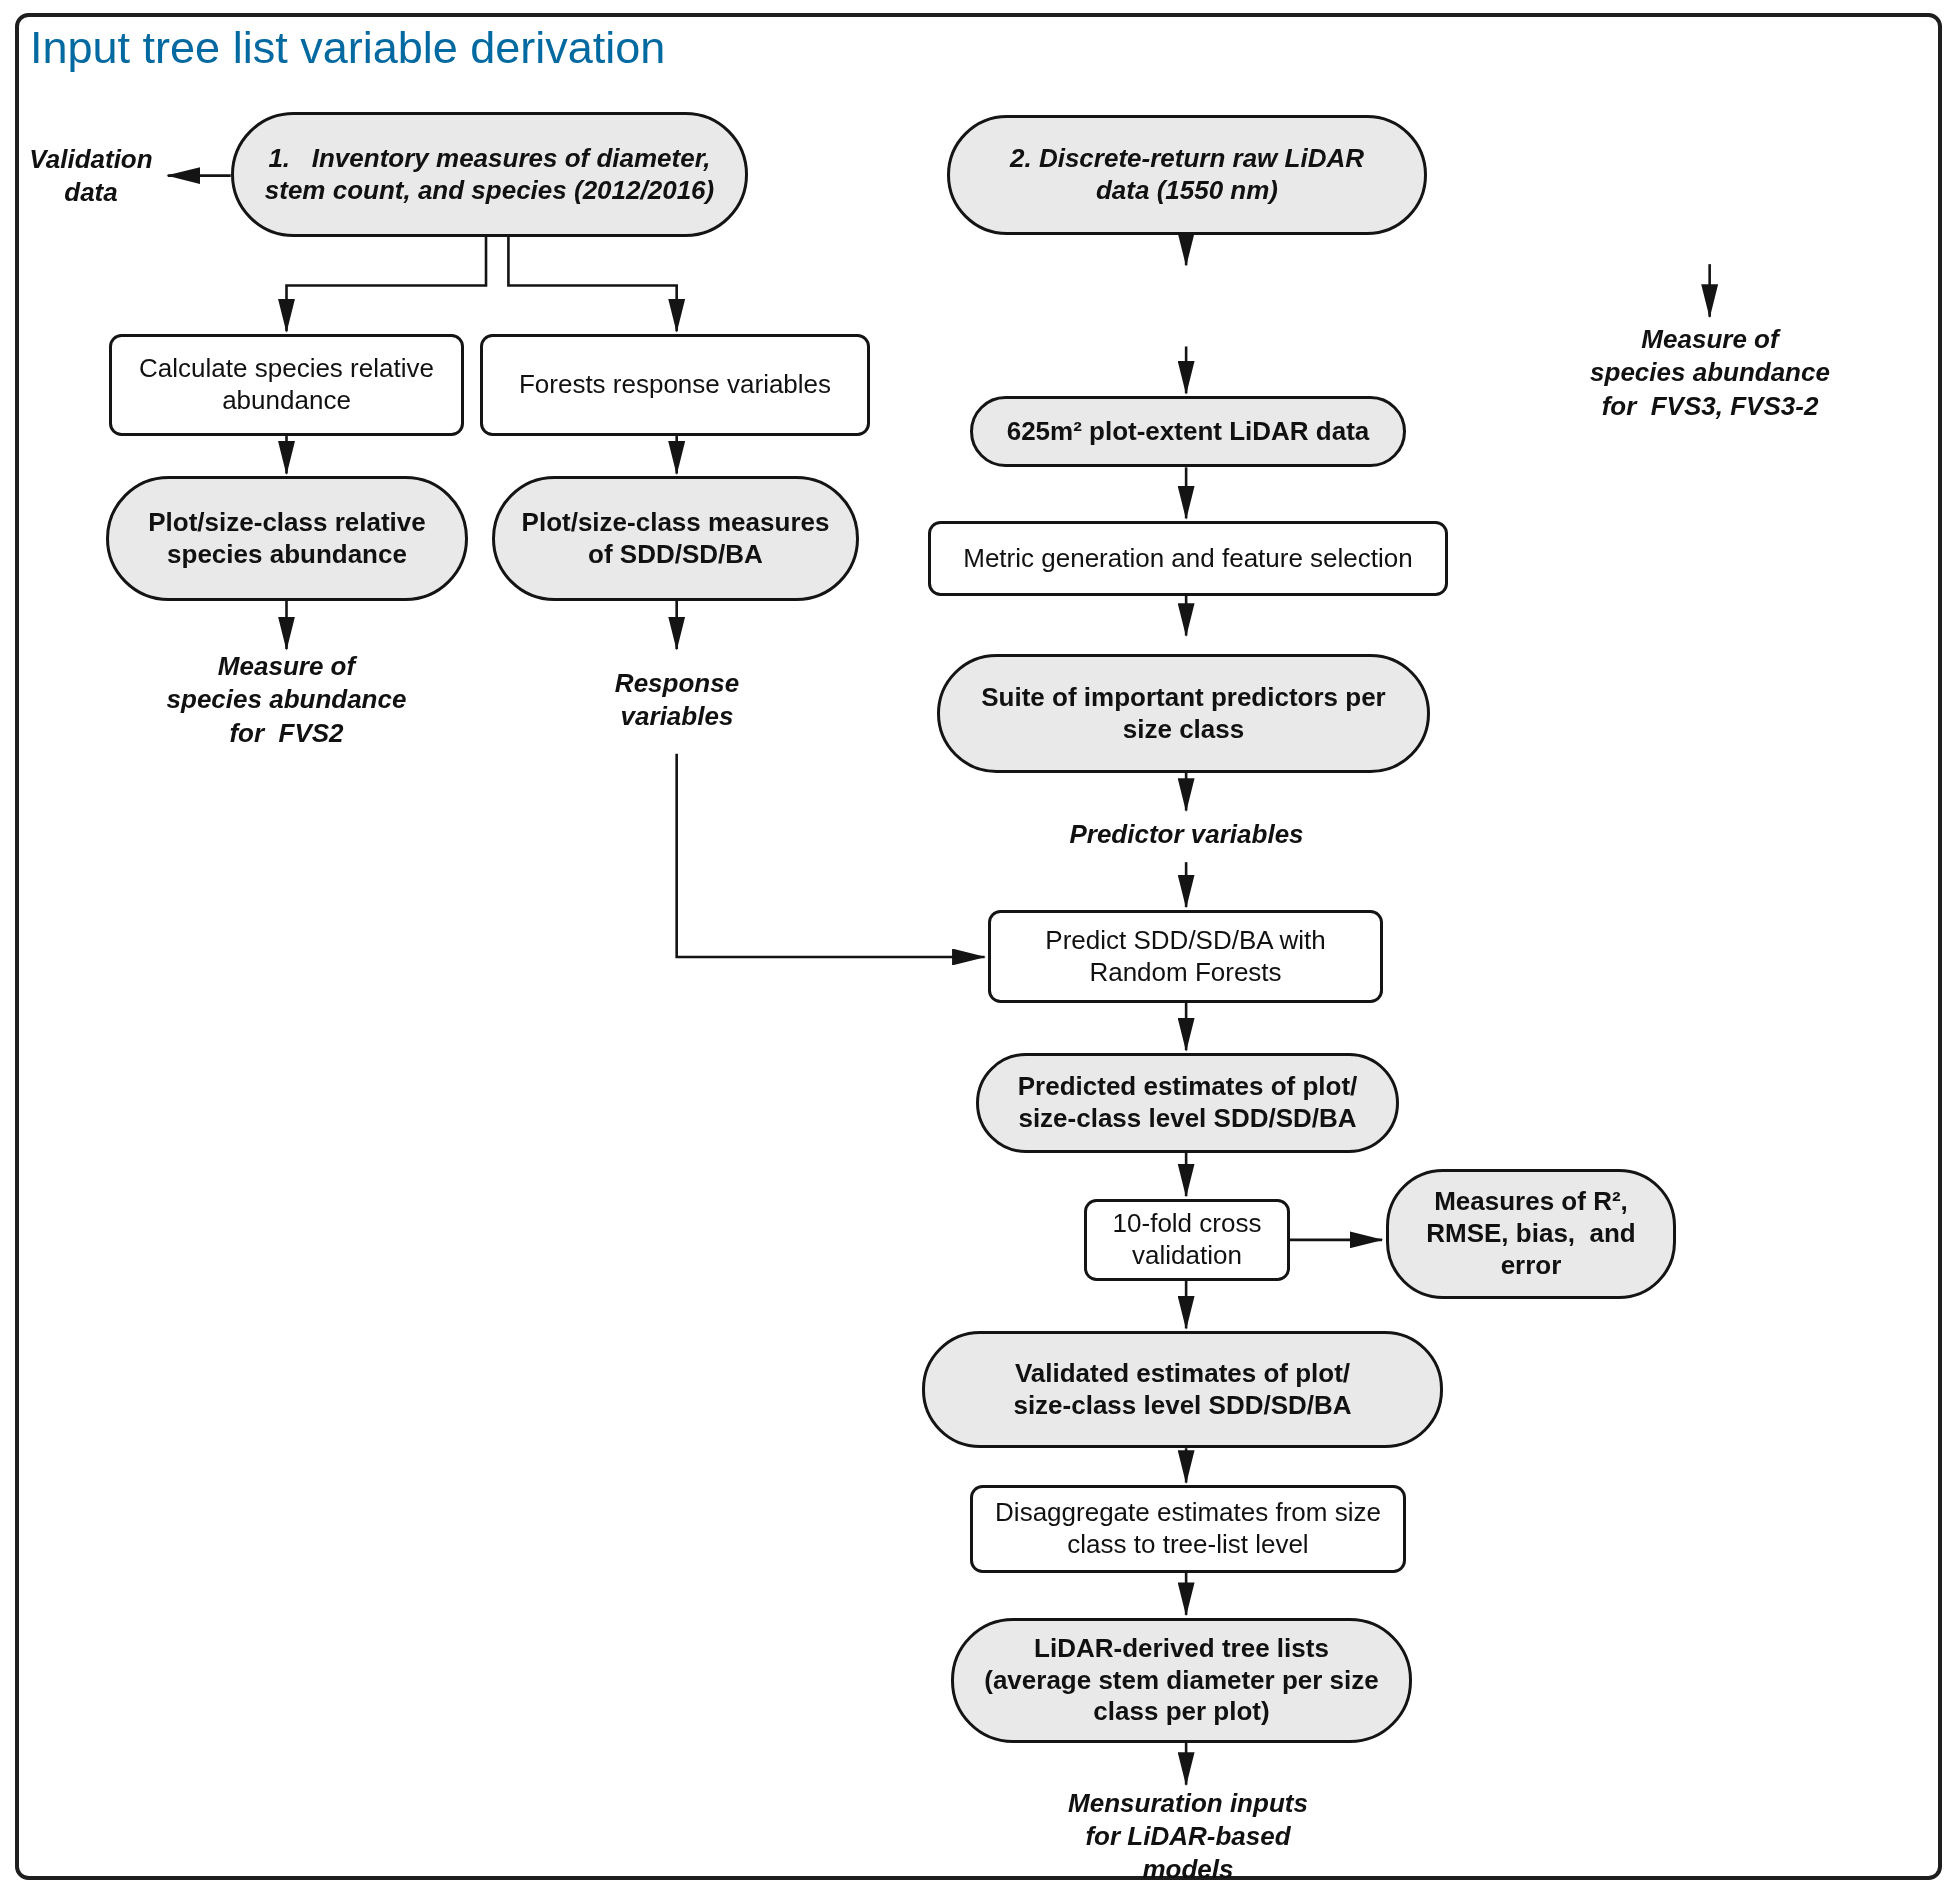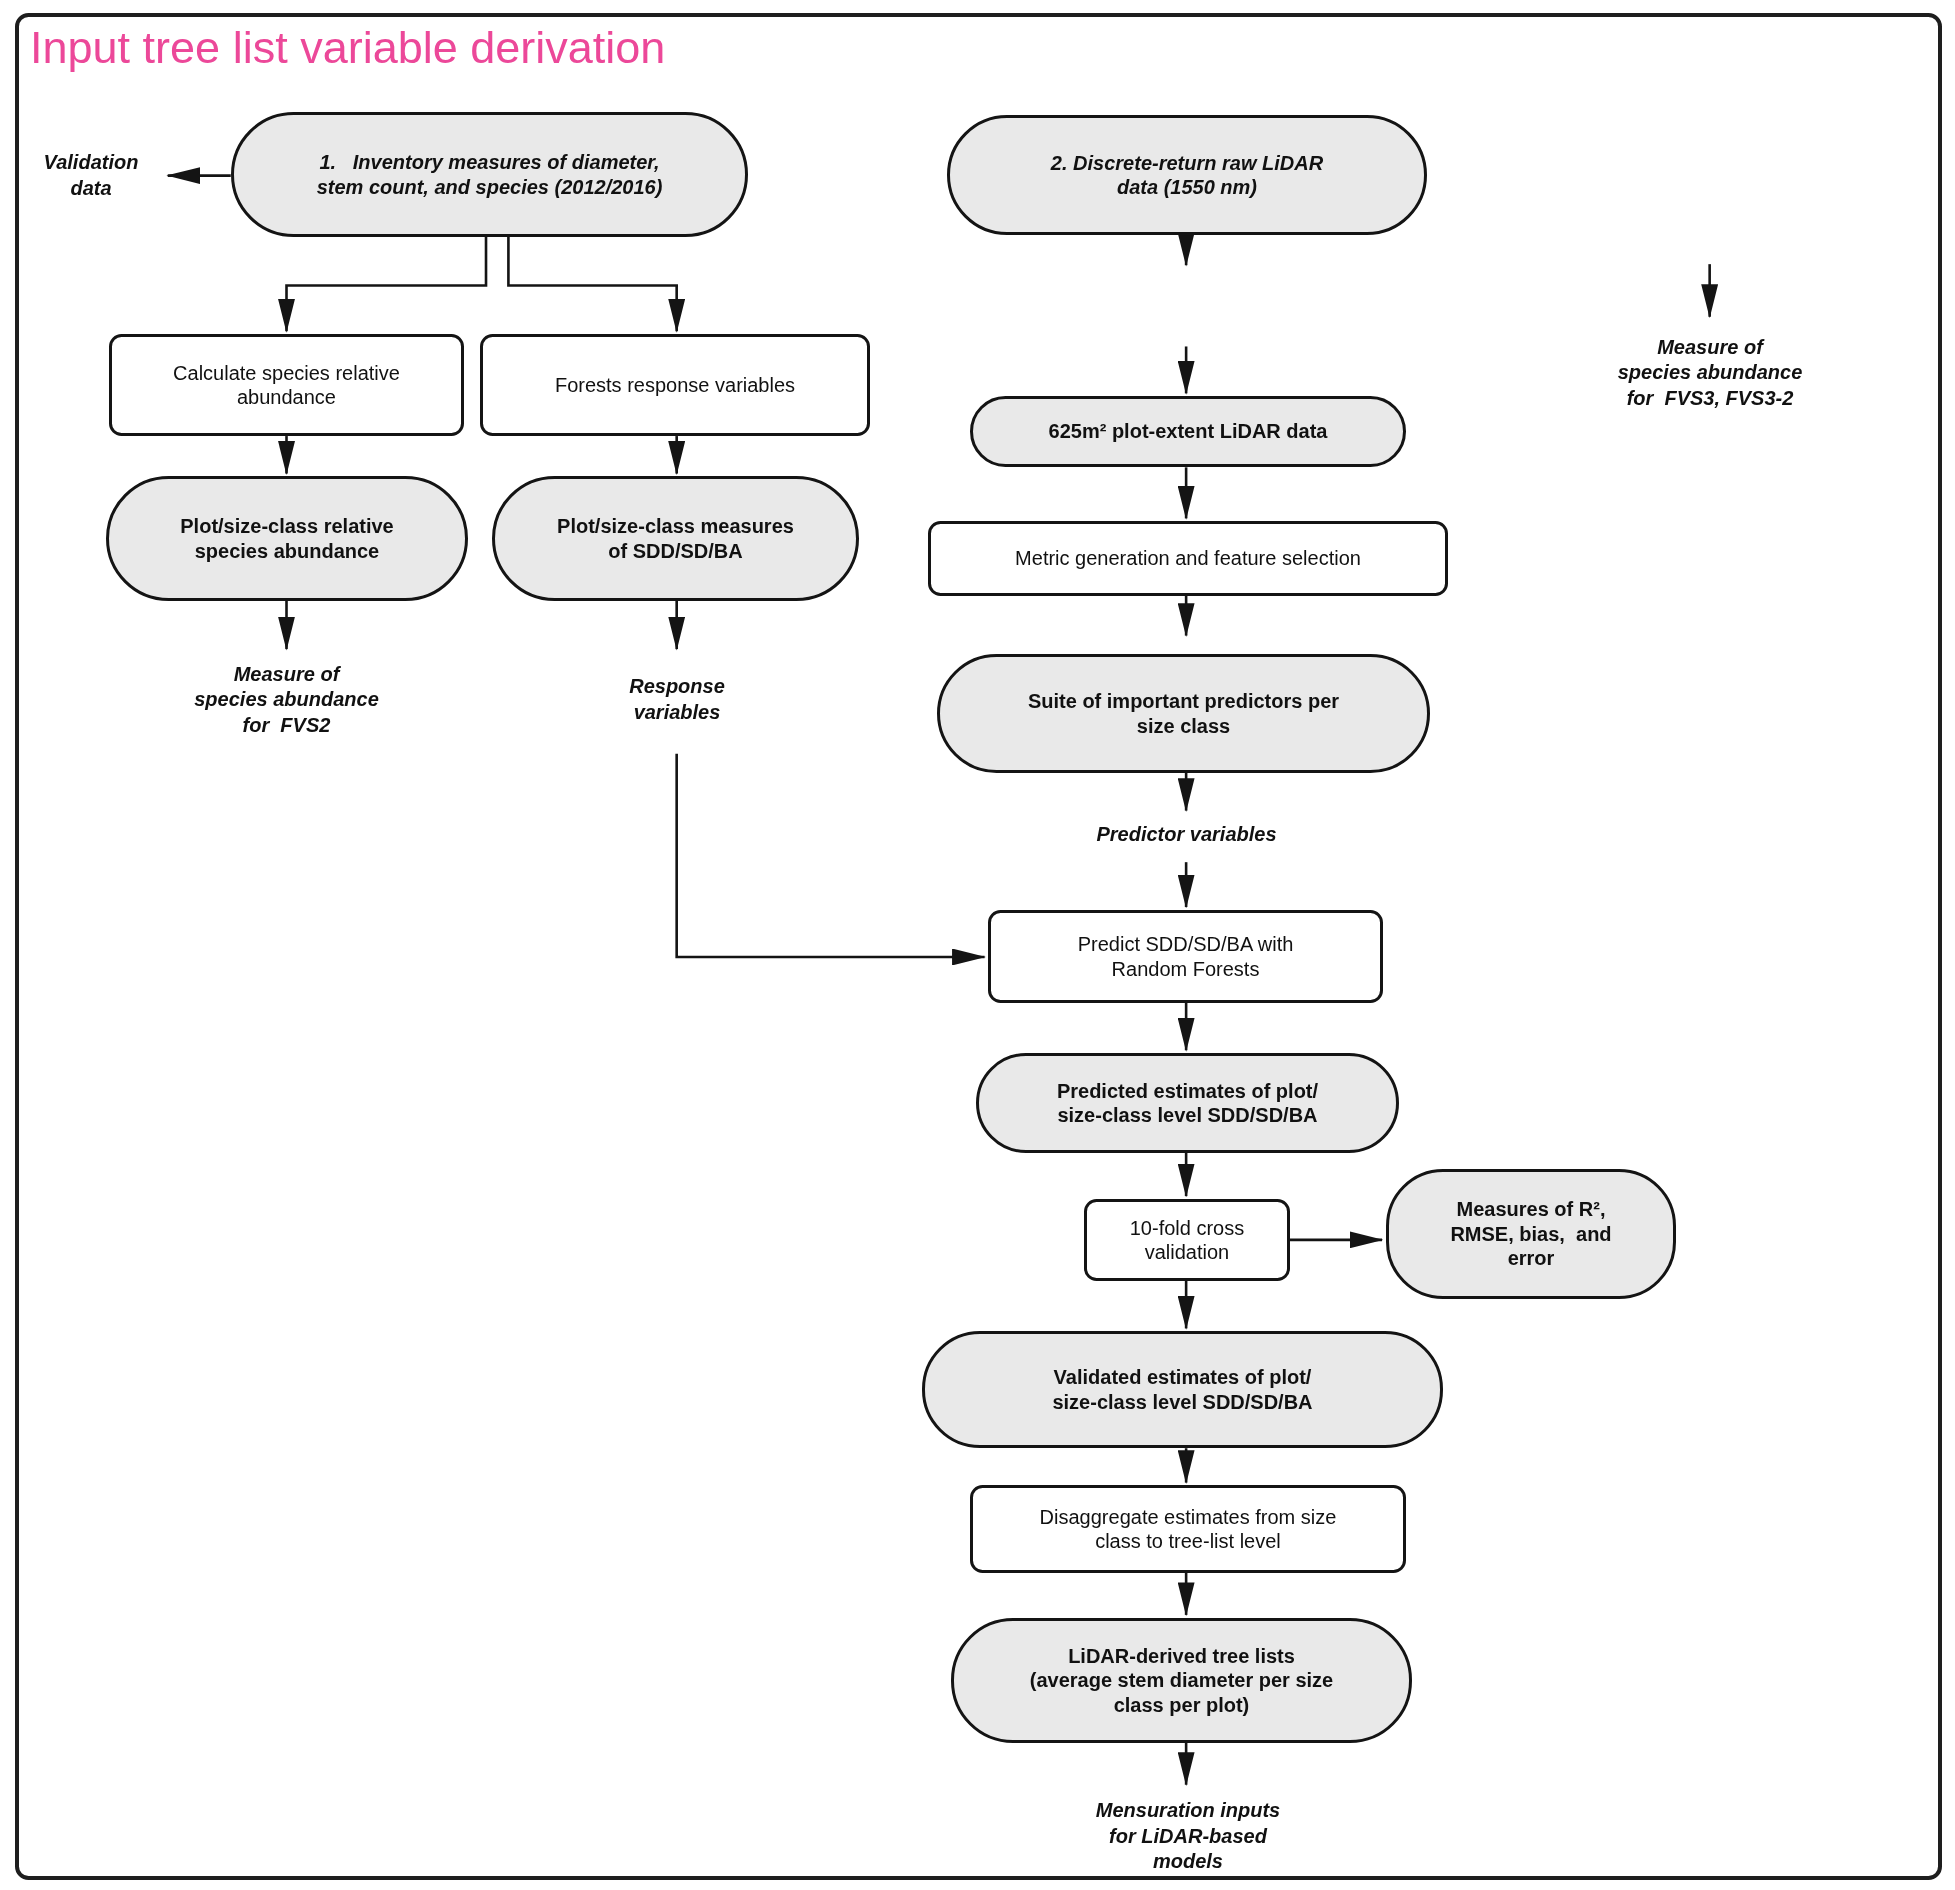--- a/index.html
+++ b/index.html
@@ -24,33 +24,33 @@
     border:4.2px solid #1e1e1e;
     border-radius:13.5px;
     box-sizing:border-box;
     background:transparent;
   }
   .title{
     position:absolute;
     left:30px;top:22px;
     font-size:45px;
     letter-spacing:0px;
-    color:#ec4899;
+    color:#0369a1;
     white-space:nowrap;
   }
   svg.wires{position:absolute;left:0;top:0;width:1955px;height:1890px;}
   .node{
     position:absolute;
     display:flex;
     align-items:center;
     justify-content:center;
     text-align:center;
     white-space:pre-wrap;
     box-sizing:border-box;
-    font-size:20px;
+    font-size:26px;
     line-height:1.22;
     color:var(--text);
   }
   .ellipse{
     background:var(--node-fill);
     border:3.6px solid var(--node-stroke);
     font-weight:bold;
   }
   .source{ font-style:italic; }
   .box{

